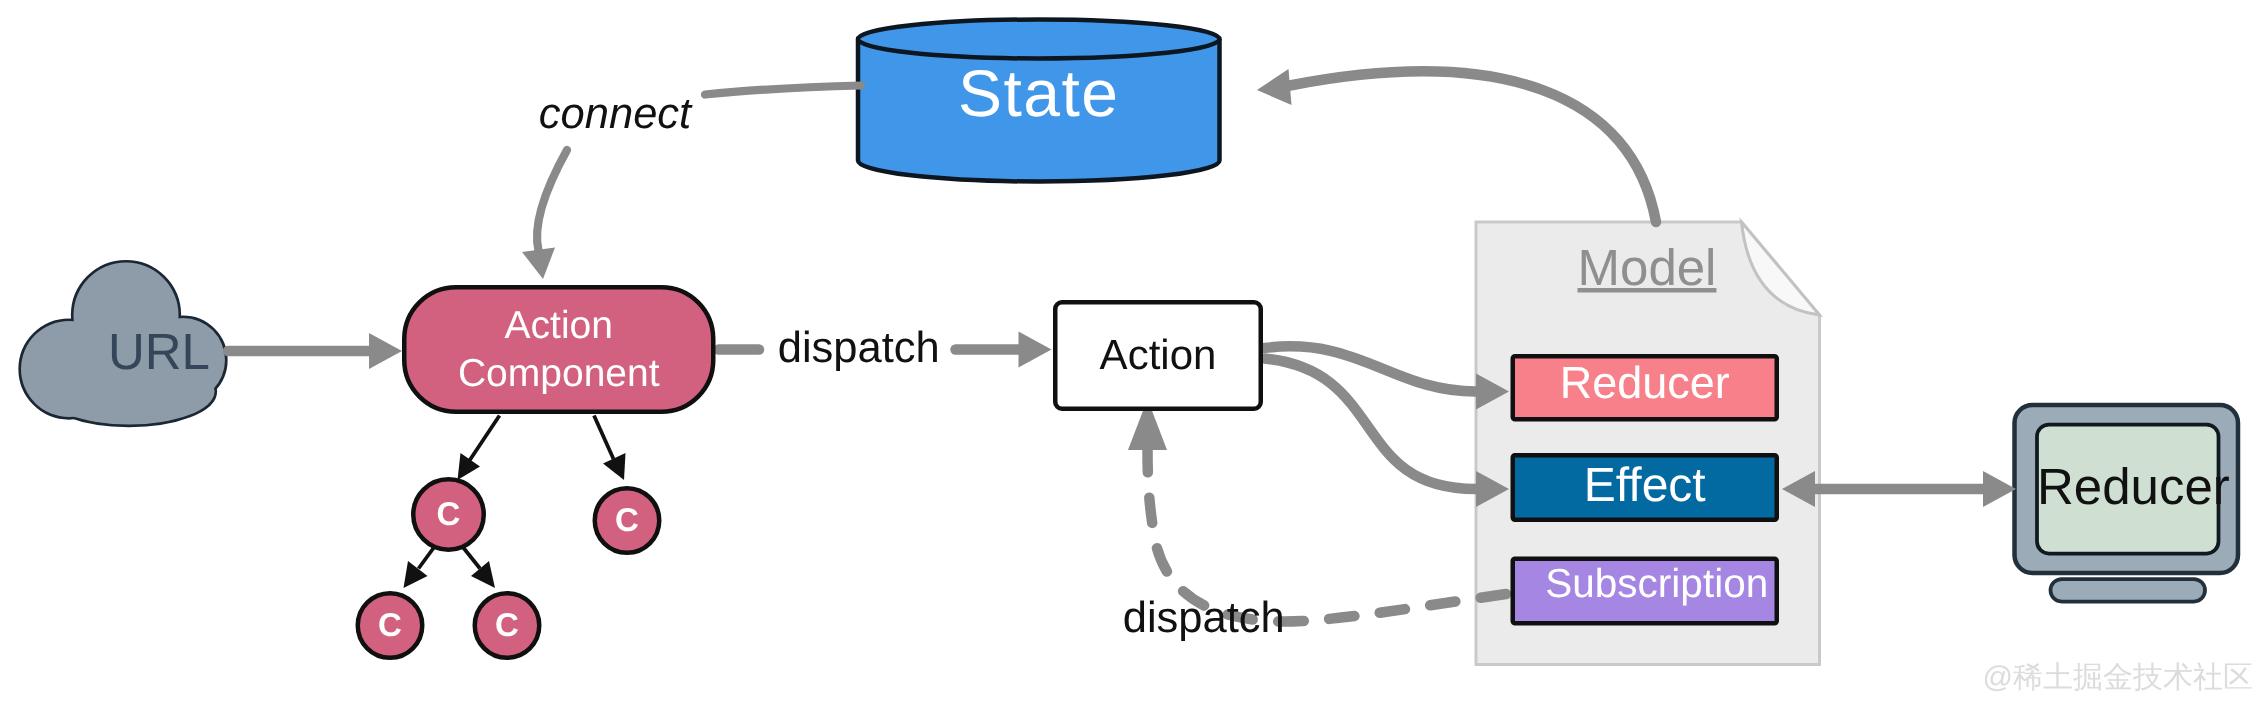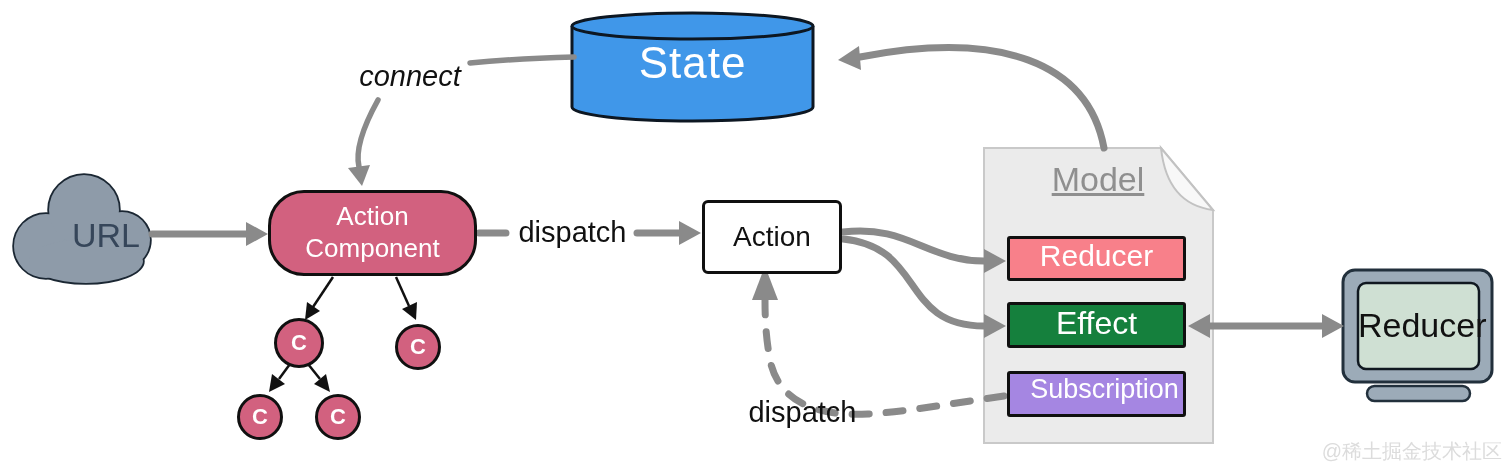--- a/index.html
+++ b/index.html
@@ -31,21 +31,21 @@
     background:#ffffff;border:3px solid #101010;border-radius:6px;
     display:flex;align-items:center;justify-content:center;
     font-size:28px;color:#111;box-sizing:border-box;
   }
   .model-item{
     position:absolute;left:1007px;width:179px;height:46px;
     border:3px solid #101010;border-radius:3px;box-sizing:border-box;
     display:flex;justify-content:center;color:#fff;
   }
   .reducer-box{top:236px;height:45px;background:#f8808a;font-size:30px;}
-  .effect-box{top:302px;background:#15803d;font-size:32px;}
+  .effect-box{top:302px;background:#0369a1;font-size:32px;}
   .subscription-box{top:371px;background:#a586e2;font-size:27px;padding-left:16px;}
   .cnode{
     position:absolute;background:#d2617f;border:3px solid #101010;border-radius:50%;
     display:flex;align-items:center;justify-content:center;
     color:#fff;font-weight:bold;font-size:22px;box-sizing:border-box;
   }
   .c1{left:274px;top:318px;width:50px;height:50px;}
   .c2{left:395px;top:324px;width:46px;height:46px;}
   .c3{left:237px;top:394px;width:46px;height:46px;}
   .c4{left:315px;top:394px;width:46px;height:46px;}

